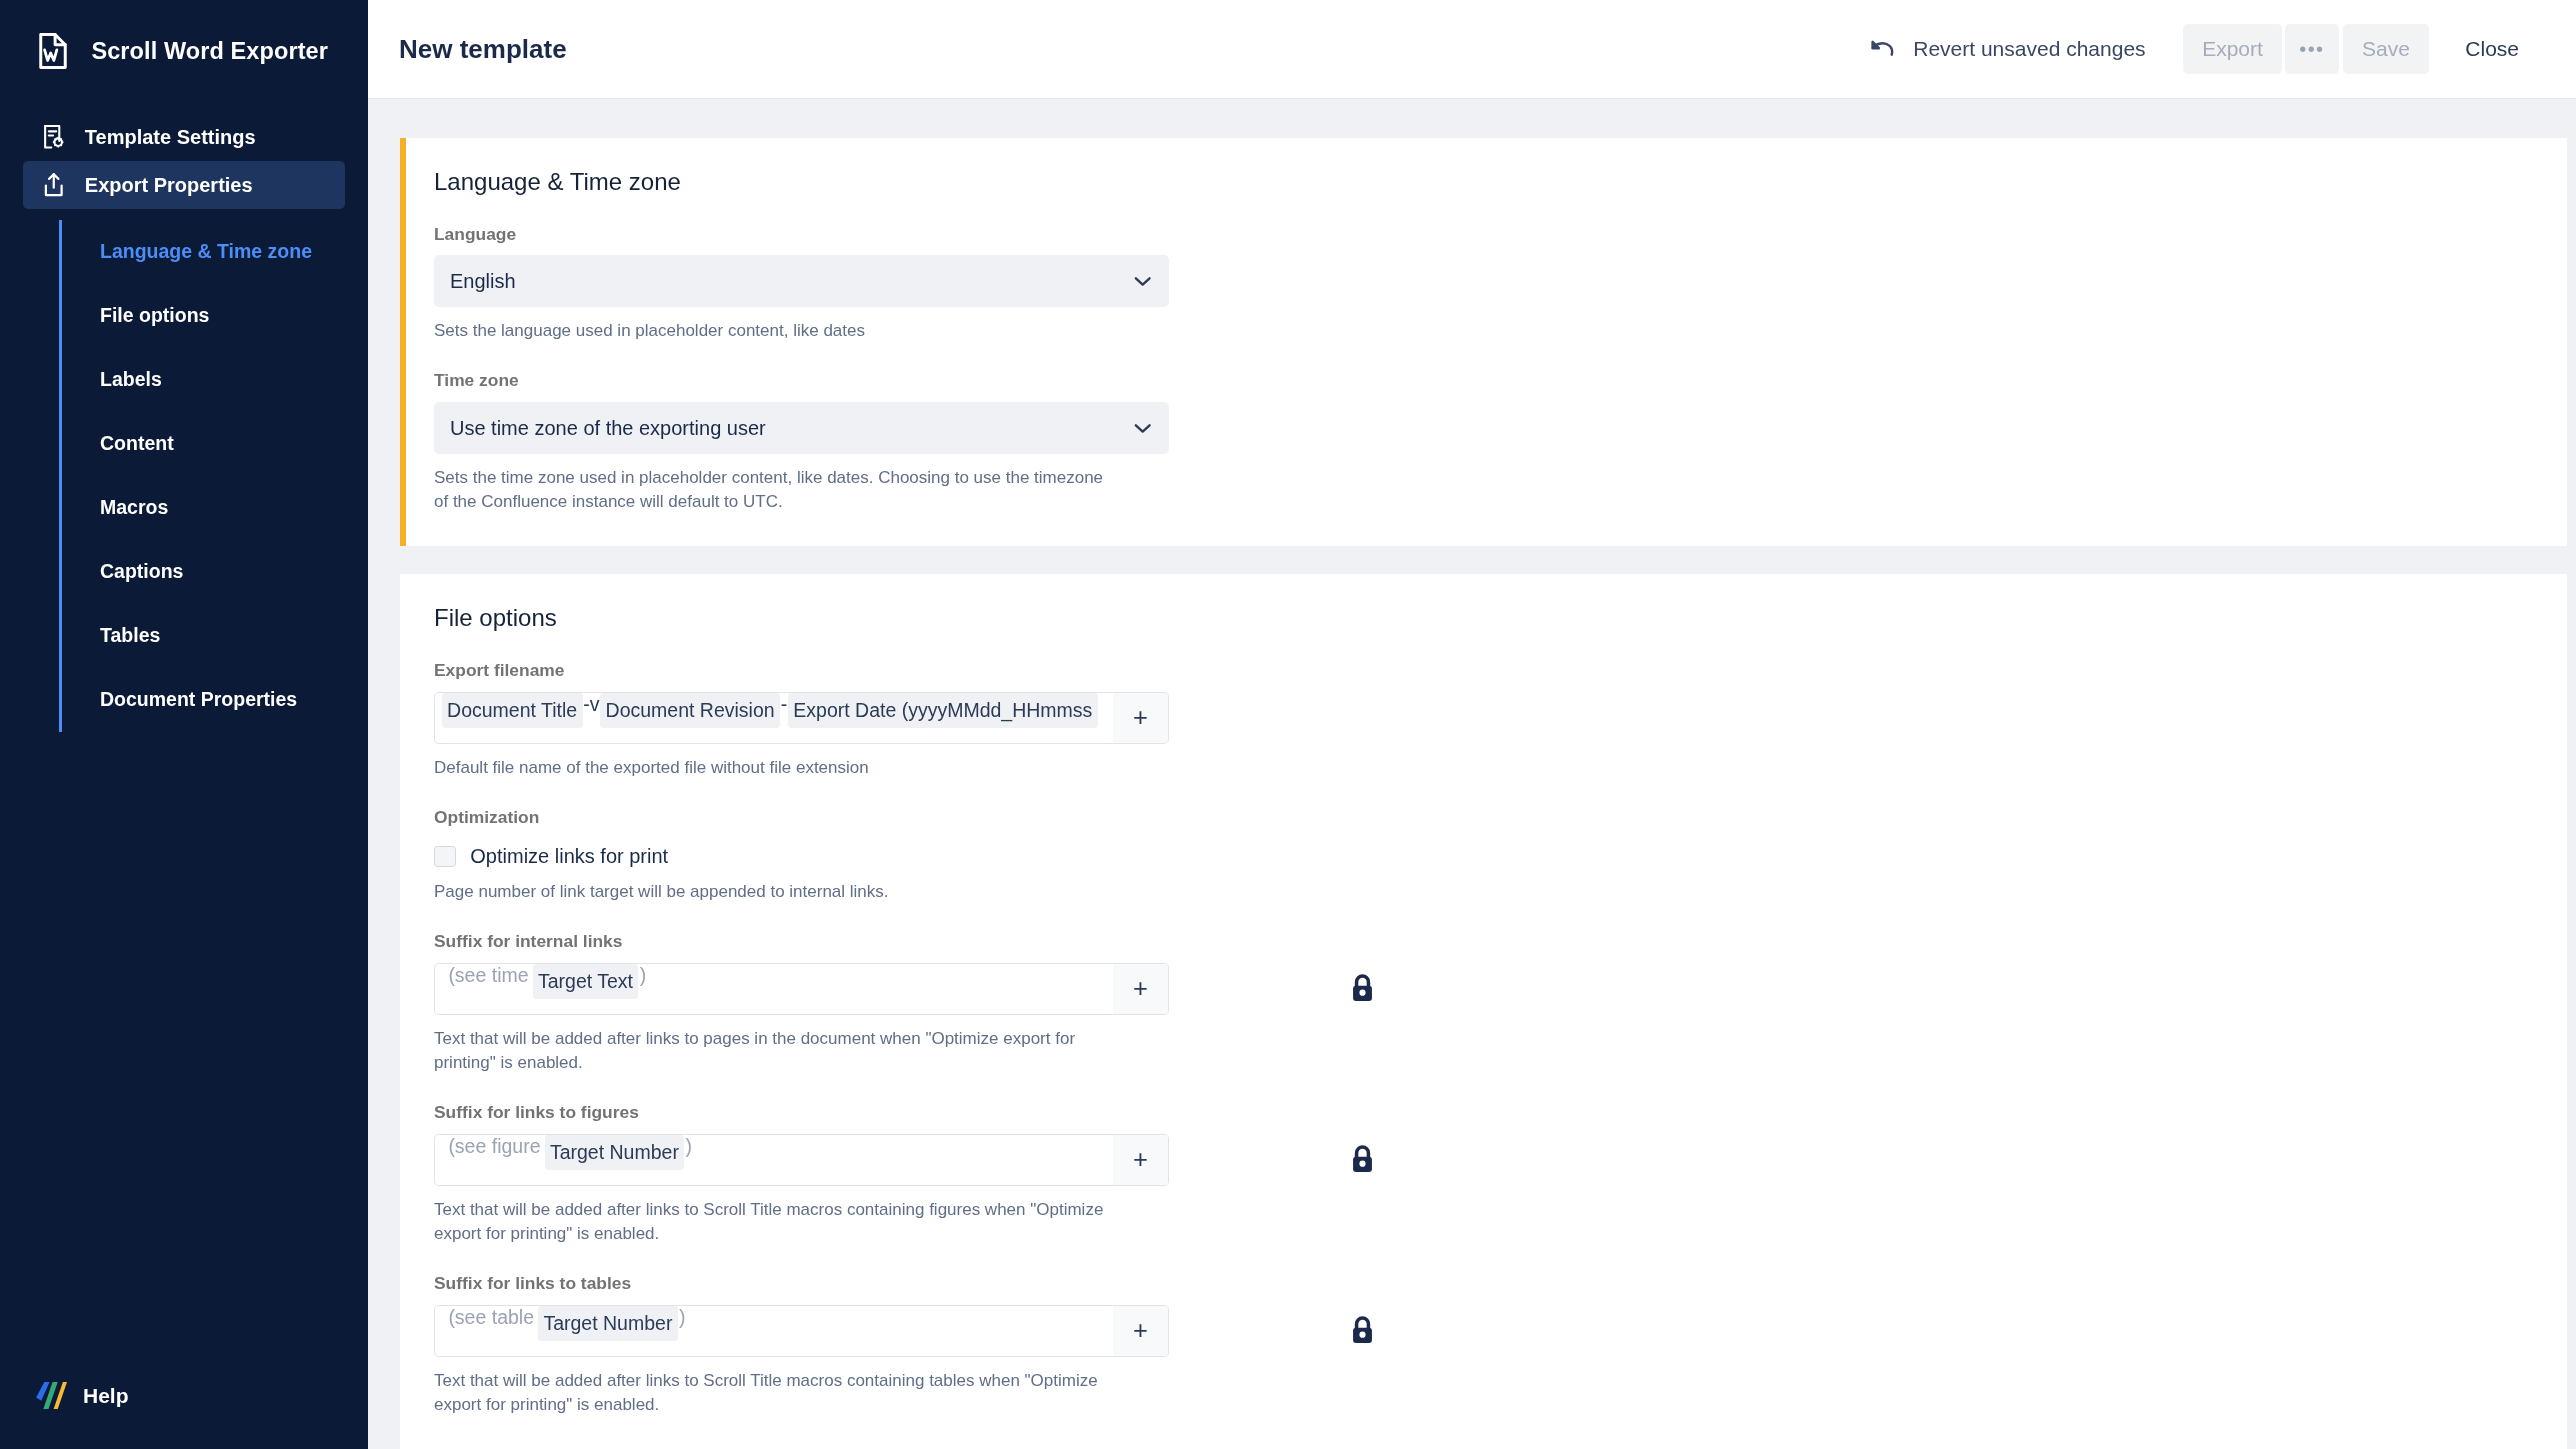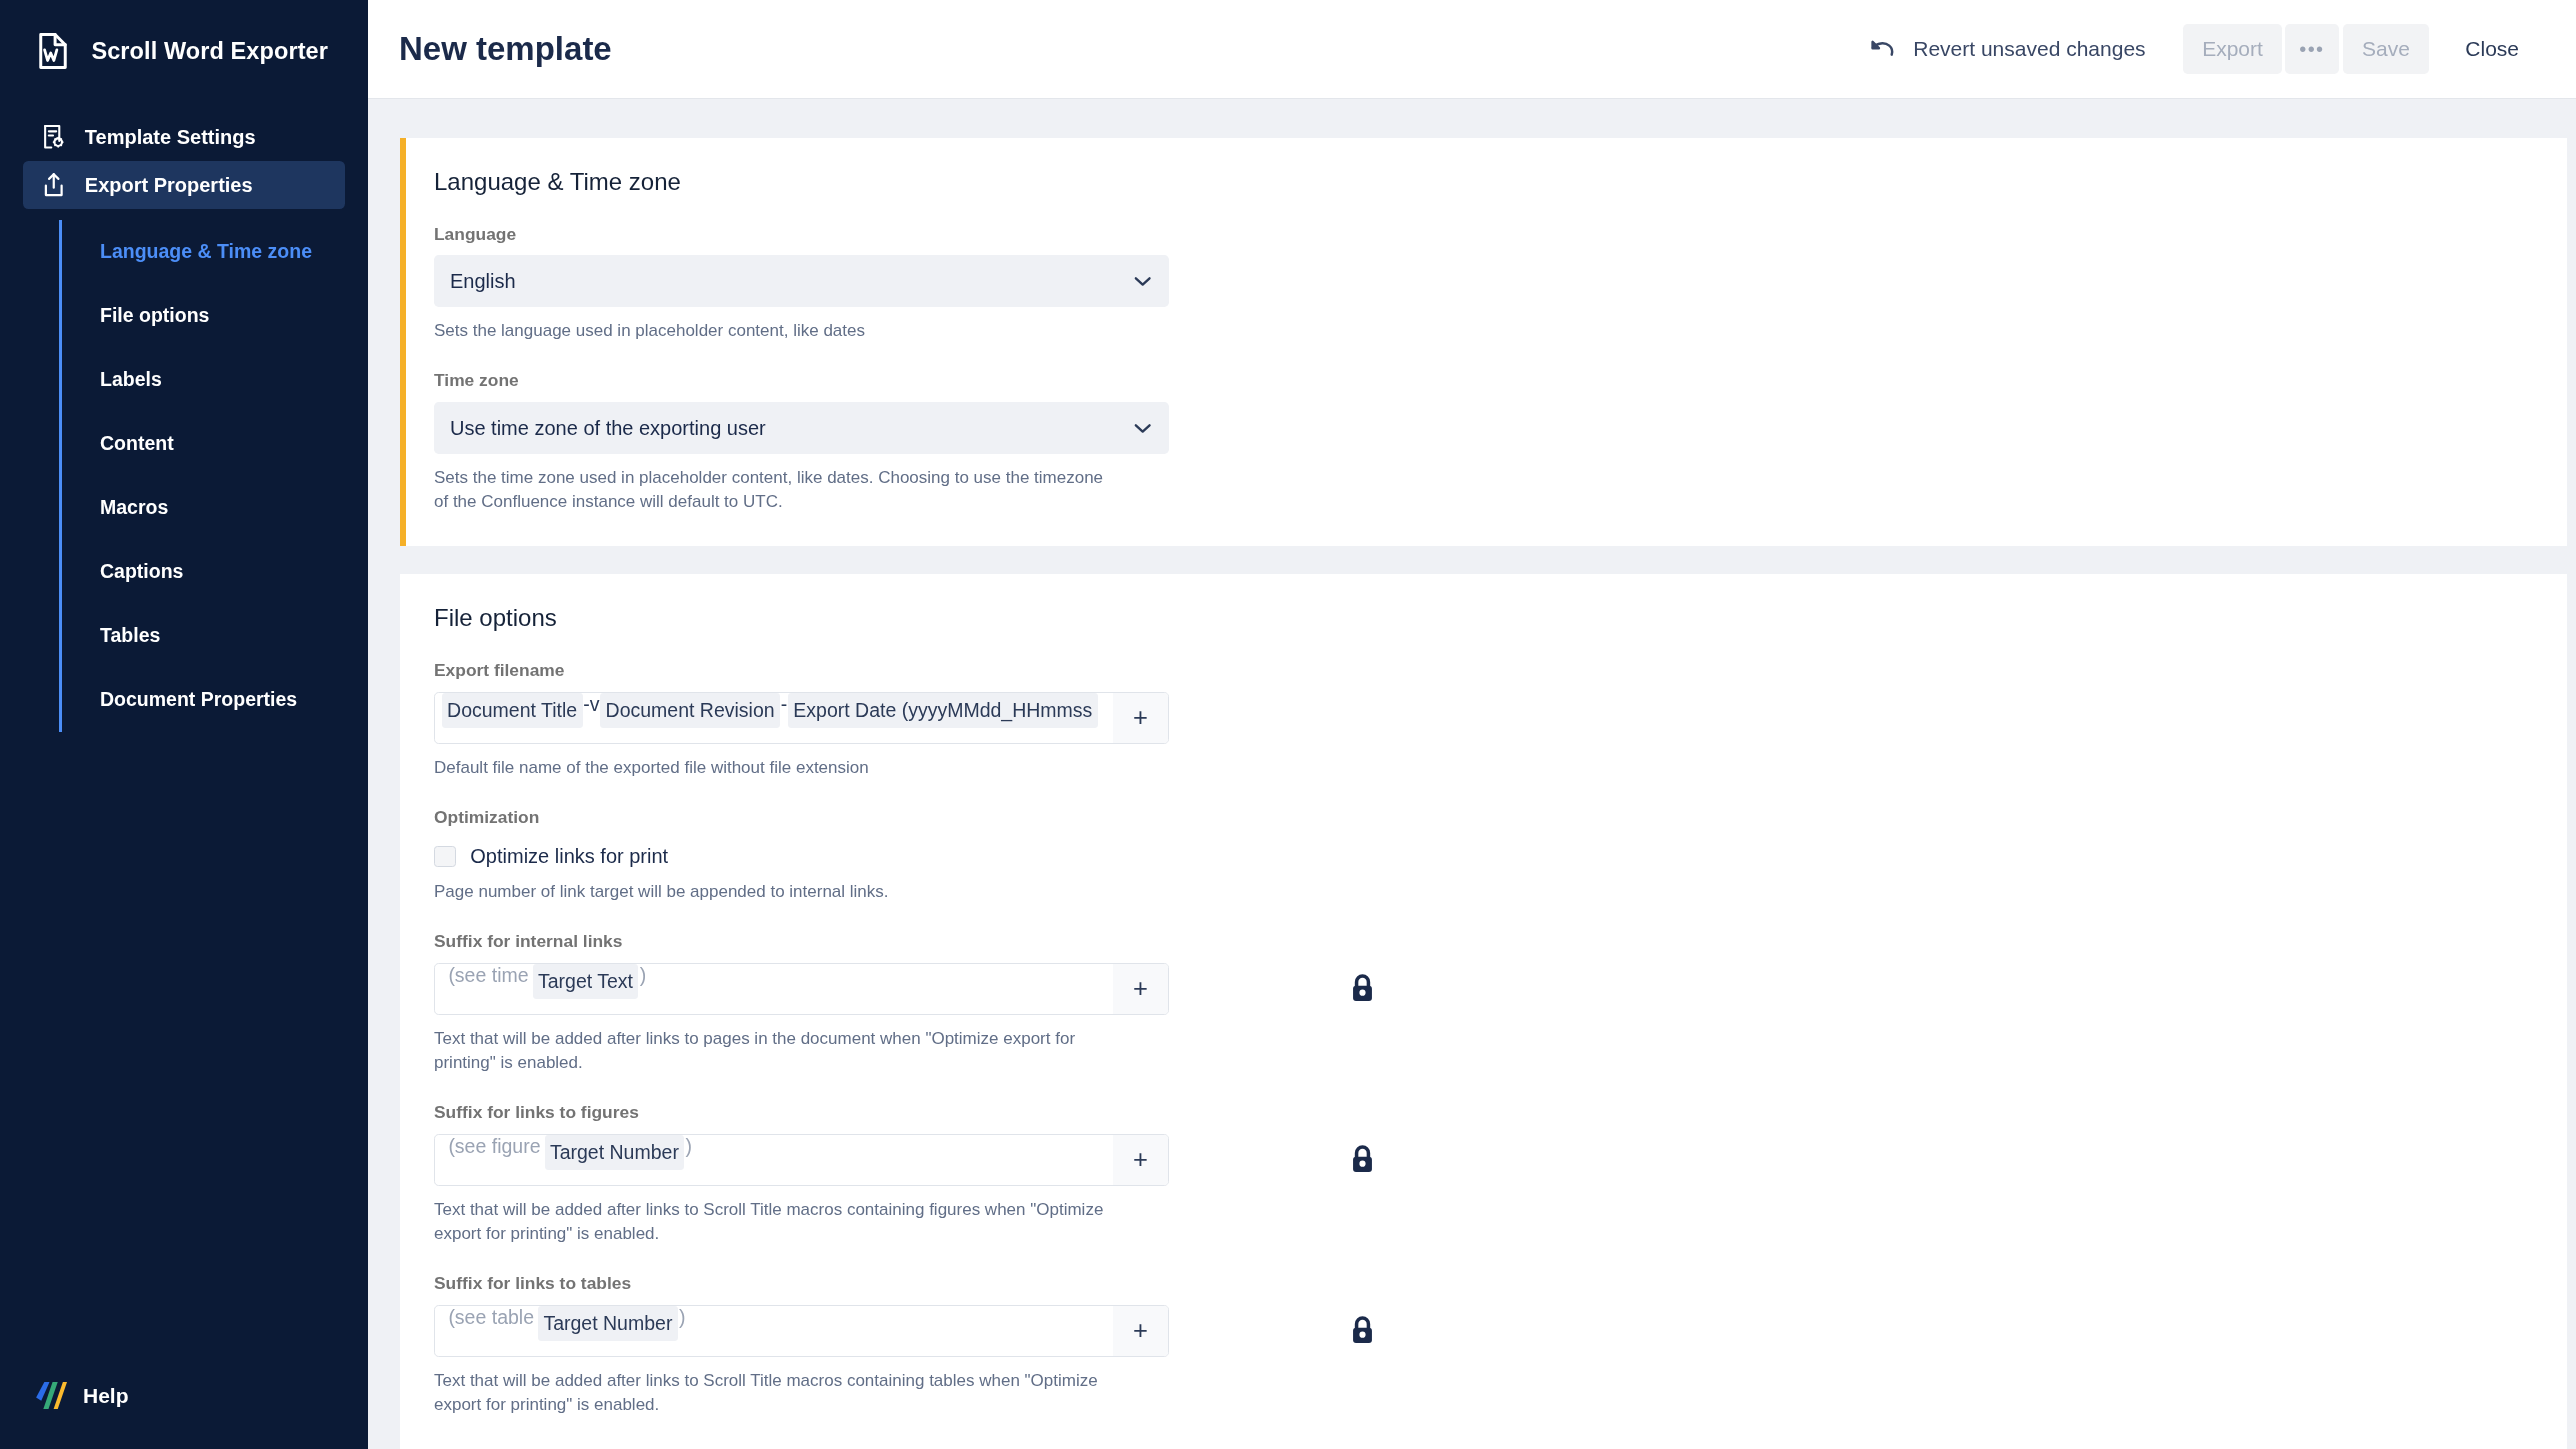--- a/index.html
+++ b/index.html
@@ -113,21 +113,21 @@
     height: 99px;
     min-height: 99px;
     background: #ffffff;
     border-bottom: 1.3px solid #E3E6EB;
     display: flex;
     align-items: center;
     padding: 0 38px 0 31px;
     gap: 13.4px;
   }
   .page-title {
-    font-size: 33px;
+    font-size: 26px;
     font-weight: 700;
     color: #1B2A4A;
     white-space: nowrap;
   }
   .topbar-spacer { flex: 1; }
 
   .revert-btn {
     display: flex;
     align-items: center;
     gap: 17px;

